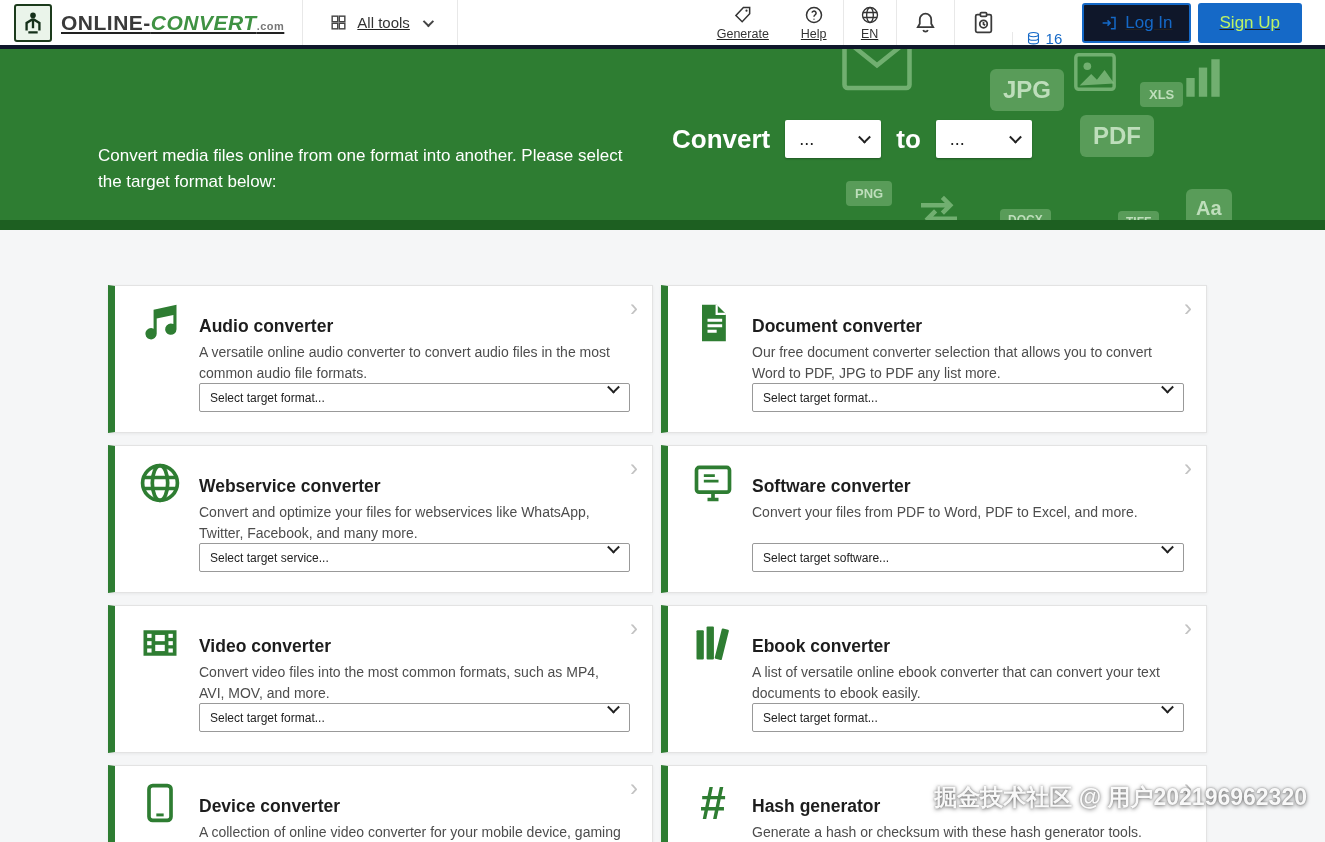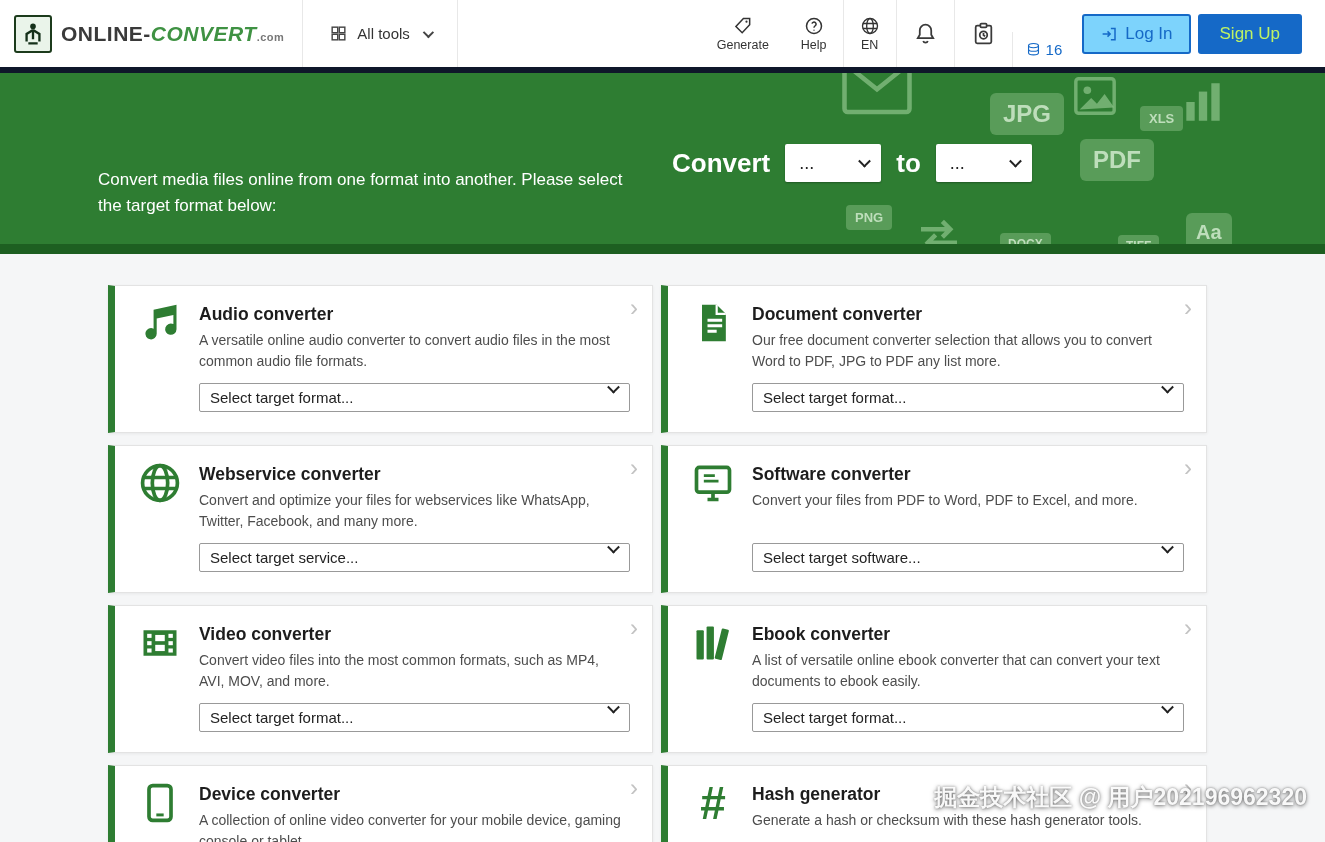--- a/index.html
+++ b/index.html
@@ -7,22 +7,22 @@
   body {
     font-family:"Liberation Sans", sans-serif;
     background:#f5f6f7;
     position:relative;
     overflow:hidden;
     color:#222;
   }
 
   
   .header {
-    height:73px; background:#fff; border-bottom:6px solid #0f172a;
-    display:flex; align-items:stretch; position:relative; z-index:10;
+    height:49px; background:#fff; border-bottom:4px solid #0f172a;
+    display:flex; align-items:stretch; position:relative; z-index:10;text-decoration:underline;
   }
   .logo { display:flex; align-items:center; gap:9px; padding:0 18px 0 14px; cursor:pointer; }
   .logo-badge {
     width:38px; height:38px; background:#eaf4ea; border:2px solid #1c3b1c; border-radius:3px;
     display:flex; align-items:center; justify-content:center;
   }
   .logo-badge svg { width:28px; height:28px; }
   .logo-text { font-size:21px; font-weight:bold; letter-spacing:.5px; color:#3a3a3a; white-space:nowrap; }
   .logo-text .lg-green { color:#3f9243; font-style:italic; }
   .logo-text .lg-tld { font-size:11px; color:#777; font-weight:bold; }
@@ -42,21 +42,21 @@
     padding:0 16px; font-size:12.5px; color:#333; cursor:pointer; gap:2px;
   }
   .hcell svg { width:20px; height:20px; color:#333; }
   .hcell.sep { border-left:1px solid #e8e8e8; }
   .icon-only svg { width:25px; height:25px; color:#3a3a3a; }
   .coins { flex-direction:row; gap:4px; color:#1569c7; font-size:15px; padding:0 12px;margin-top:32px; }
   .coins svg { width:17px; height:17px; color:#1569c7; }
   .btn-login {
     align-self:center; display:flex; align-items:center; gap:7px;
     height:40px; padding:0 16px; margin:0 7px 0 8px;
-    background:#7dd3fc; border:2px solid #1569c7; border-radius:3px;
+    background:#0f172a; border:2px solid #1569c7; border-radius:3px;
     color:#1569c7; font-size:17px; cursor:pointer;
   }
   .btn-login svg { width:18px; height:18px; }
   .btn-signup {
     align-self:center; height:40px; padding:0 22px; margin-right:23px;
     background:#1569c7; border:none; border-radius:3px;
     color:#bef264; font-size:17px; cursor:pointer;
   }
 
   
@@ -106,28 +106,28 @@
   }
   .card {
     position:relative; height:148px; background:#fff;
     border:1px solid #e3e3e3; border-left:7px solid #2e7d32;
     box-shadow:0 1px 3px rgba(0,0,0,.06);
     padding:18px 22px 0 84px;
   }
   .card-icon { position:absolute; left:23px; top:15px; width:44px; height:44px; color:#2e7d32; }
   .card-icon svg { width:100%; height:100%; }
   .hash-glyph { font-size:46px; font-weight:800; line-height:44px; text-align:center; display:block; }
-  .card-title { font-size:17.5px; font-weight:bold; color:#1d1d1d; cursor:pointer; }
+  .card-title { font-size:17.5px; font-weight:bold; color:#1d1d1d; cursor:pointer;margin-top:12px; }
   .card-desc { margin-top:5px; font-size:14px; line-height:1.48; color:#4d4d4d; padding-right:8px; }
   .card-chevron {
     position:absolute; right:14px; top:10px; font-size:24px; color:#c3c3c3;
     cursor:pointer; line-height:1; font-weight:normal;
   }
   .card-sel { position:absolute; left:84px; right:22px; bottom:20px; }
-  .card-sel select { height:29px; font-size:15px; padding:0 26px 0 10px; border:1px solid #999;margin-top:18px; }
+  .card-sel select { height:29px; font-size:12px; padding:0 26px 0 10px; border:1px solid #999;margin-top:18px; }
 
   
   .watermark {
     position:absolute; right:18px; top:782px; z-index:20;
     color:rgba(255,255,255,.95); font-size:23px; font-weight:bold;
     text-shadow:0 1px 4px rgba(0,0,0,.55), 0 0 2px rgba(0,0,0,.35);
     pointer-events:none; white-space:nowrap;
   }
 </style>
 </head>

